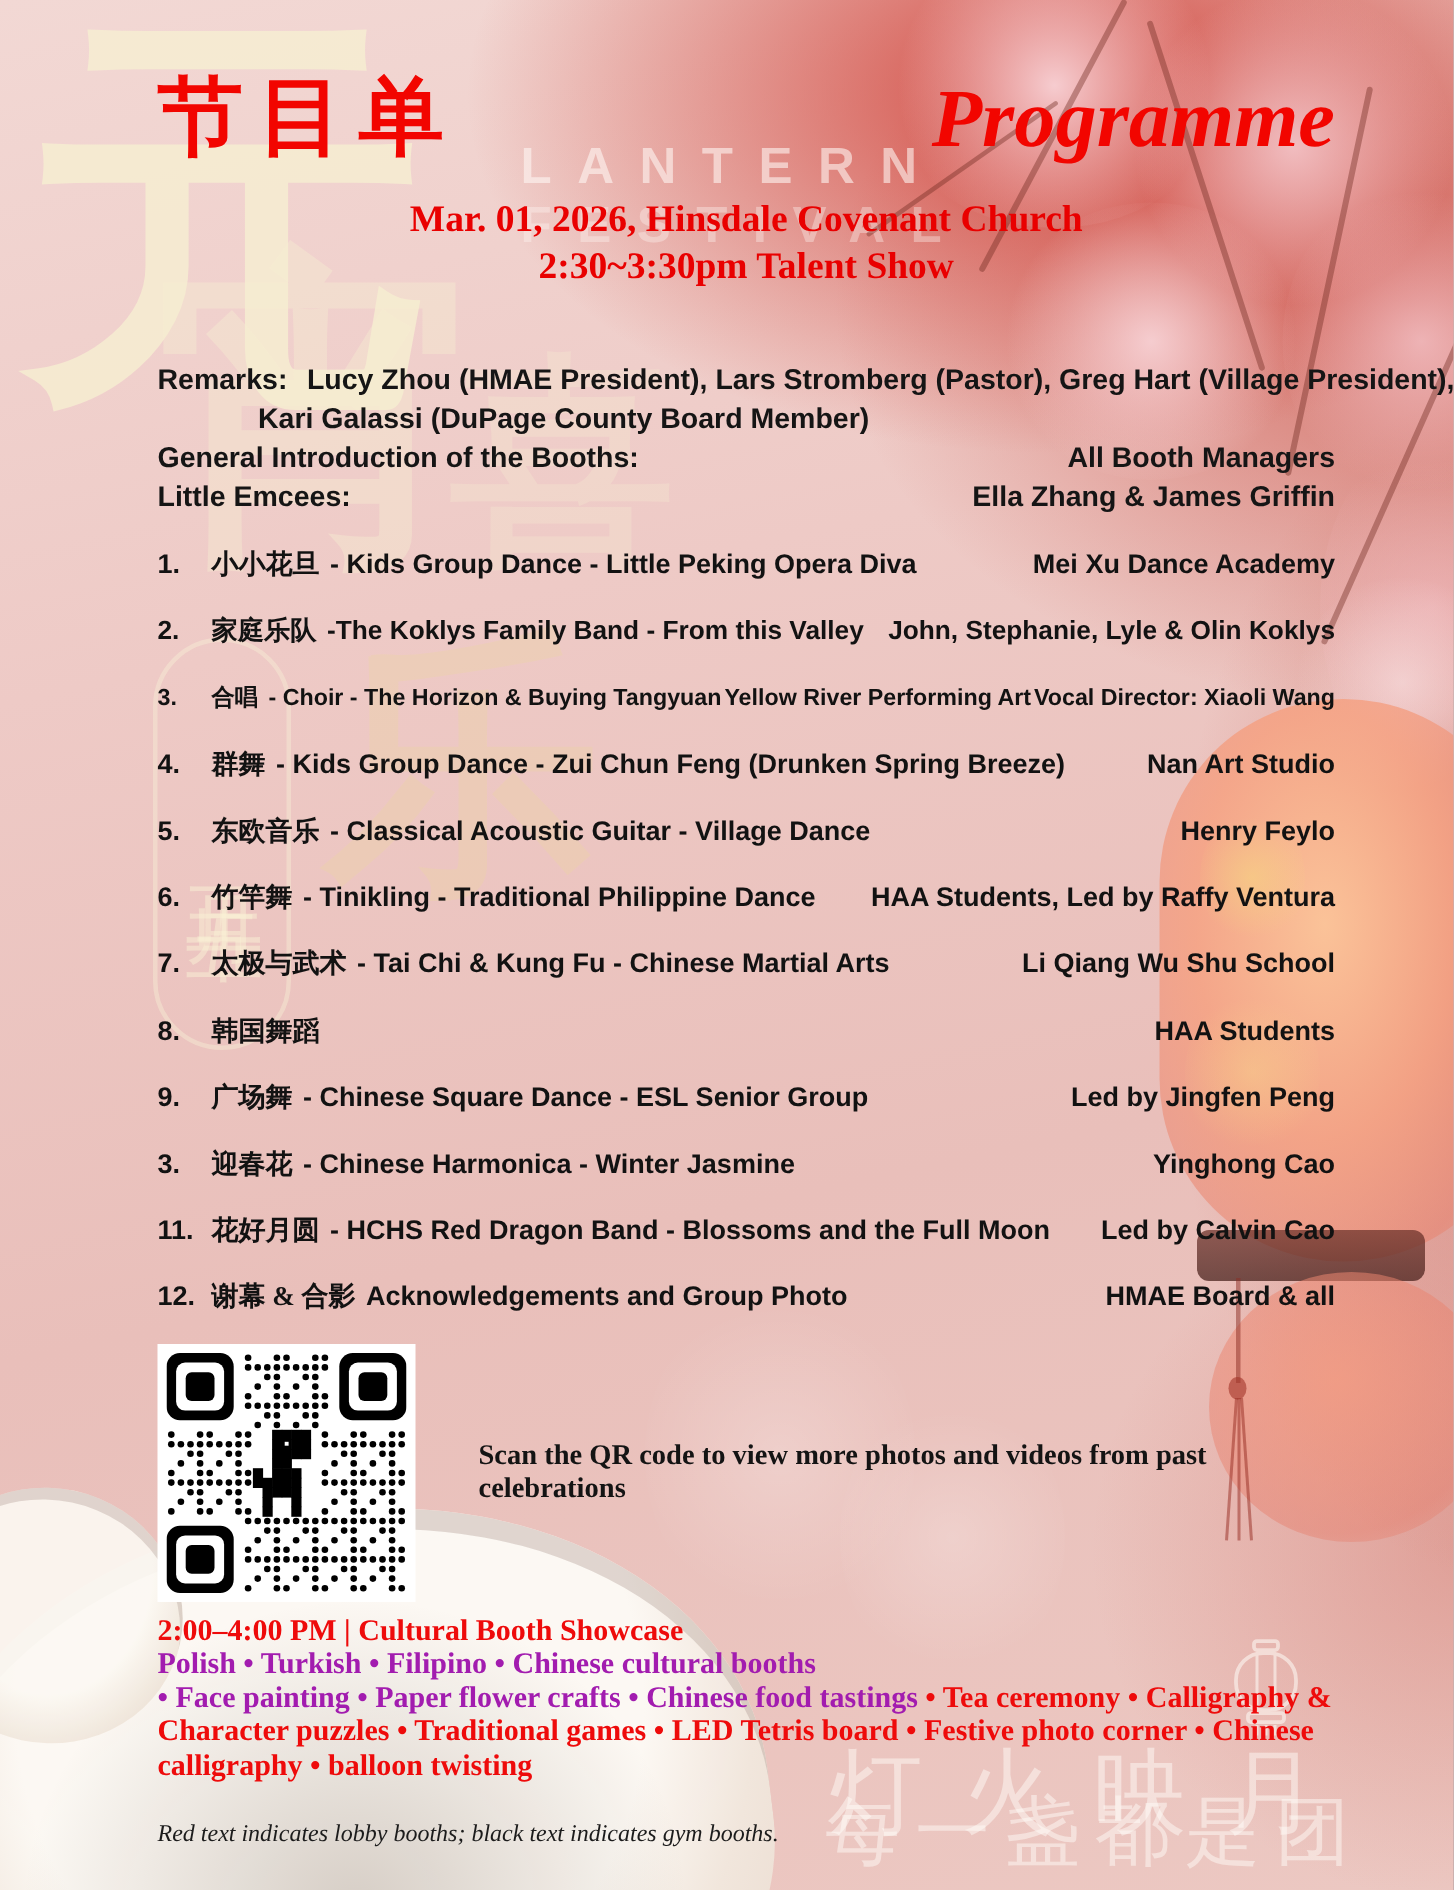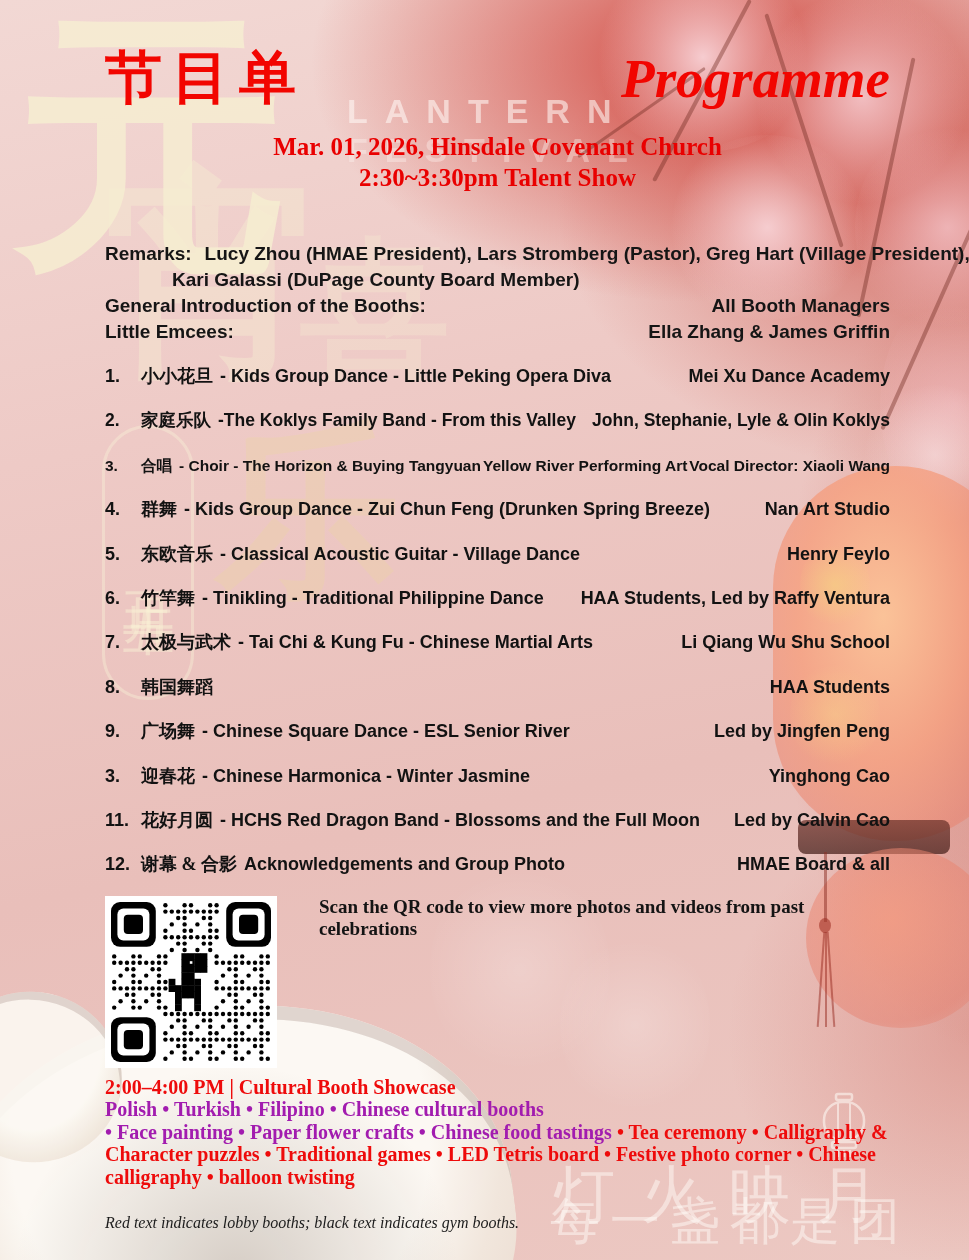--- a/index.html
+++ b/index.html
@@ -101,21 +101,21 @@
 
   .list { margin-top:18px; }
   .list-row { display:flex; align-items:baseline; white-space:nowrap; font-weight:bold; font-size:18px; color:#121212; line-height:27px; margin-bottom:17.4px; }
   .list-row .num { width:36px; flex:0 0 auto; }
   .list-row .zh  { font-family:"Liberation Serif", serif; margin-right:7px; }
   .list-row .mid { margin-left:auto; }
   .list-row .perf{ margin-left:auto; }
   .list-row:nth-child(2) { font-size:17.5px; }
   .list-row:nth-child(3) { font-size:15.5px; }
 
-  .qr-row { display:flex; align-items:flex-start; margin-top:0; }
+  .qr-row { display:flex; align-items:center; margin-top:0; }
   .qr-box { width:172px; height:172px; background:#ffffff; padding:6px; flex:0 0 auto; }
   .qr-caption { margin-left:42px; font-family:"Liberation Serif", serif; font-weight:bold; font-size:19px; color:#141414; max-width:600px; }
 
   .booths { margin-top:8px; font-family:"Liberation Serif", serif; font-weight:bold; font-size:20px; line-height:22.5px; }
   .booths .red { color:#ee0b0b; }
   .booths .blk { color:#a21caf; }
   .booths div { white-space:nowrap; }
 
   .footnote { margin-top:26px; font-family:"Liberation Serif", serif; font-style:italic; font-size:16px; color:#1c1c1c; }
 </style>
@@ -249,21 +249,21 @@
         <span class="perf">Li Qiang Wu Shu School</span>
       </div>
       <div class="list-row">
         <span class="num">8.</span>
         <span class="zh">韩国舞蹈</span>
         <span class="perf">HAA Students</span>
       </div>
       <div class="list-row">
         <span class="num">9.</span>
         <span class="zh">广场舞</span>
-        <span class="ttl">- Chinese Square Dance - ESL Senior River</span>
+        <span class="ttl">- Chinese Square Dance - ESL Senior Group</span>
         <span class="perf">Led by Jingfen Peng</span>
       </div>
       <div class="list-row">
         <span class="num">3.</span>
         <span class="zh">迎春花</span>
         <span class="ttl">- Chinese Harmonica - Winter Jasmine</span>
         <span class="perf">Yinghong Cao</span>
       </div>
       <div class="list-row">
         <span class="num">11.</span>

